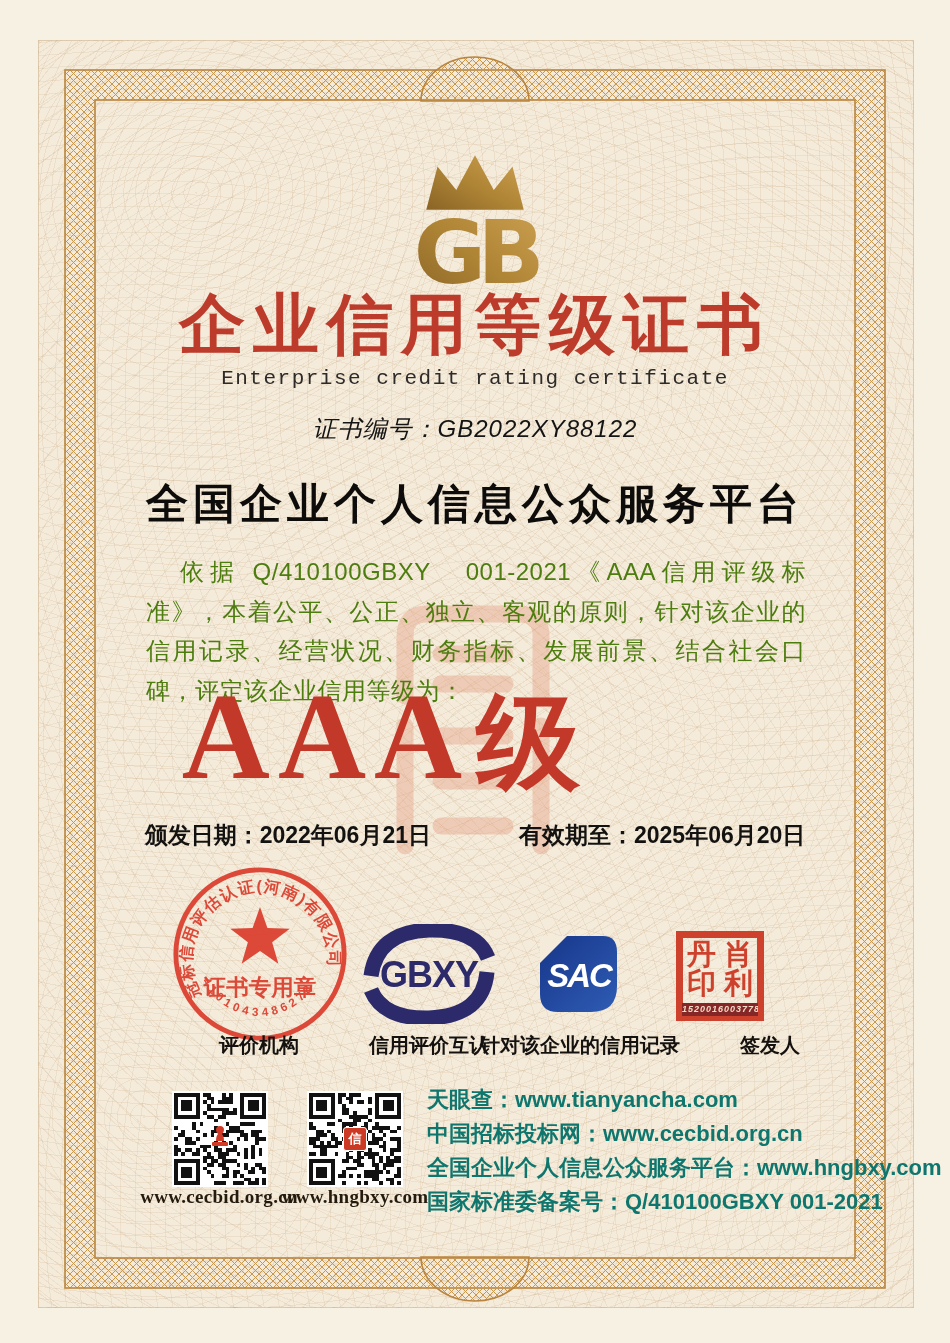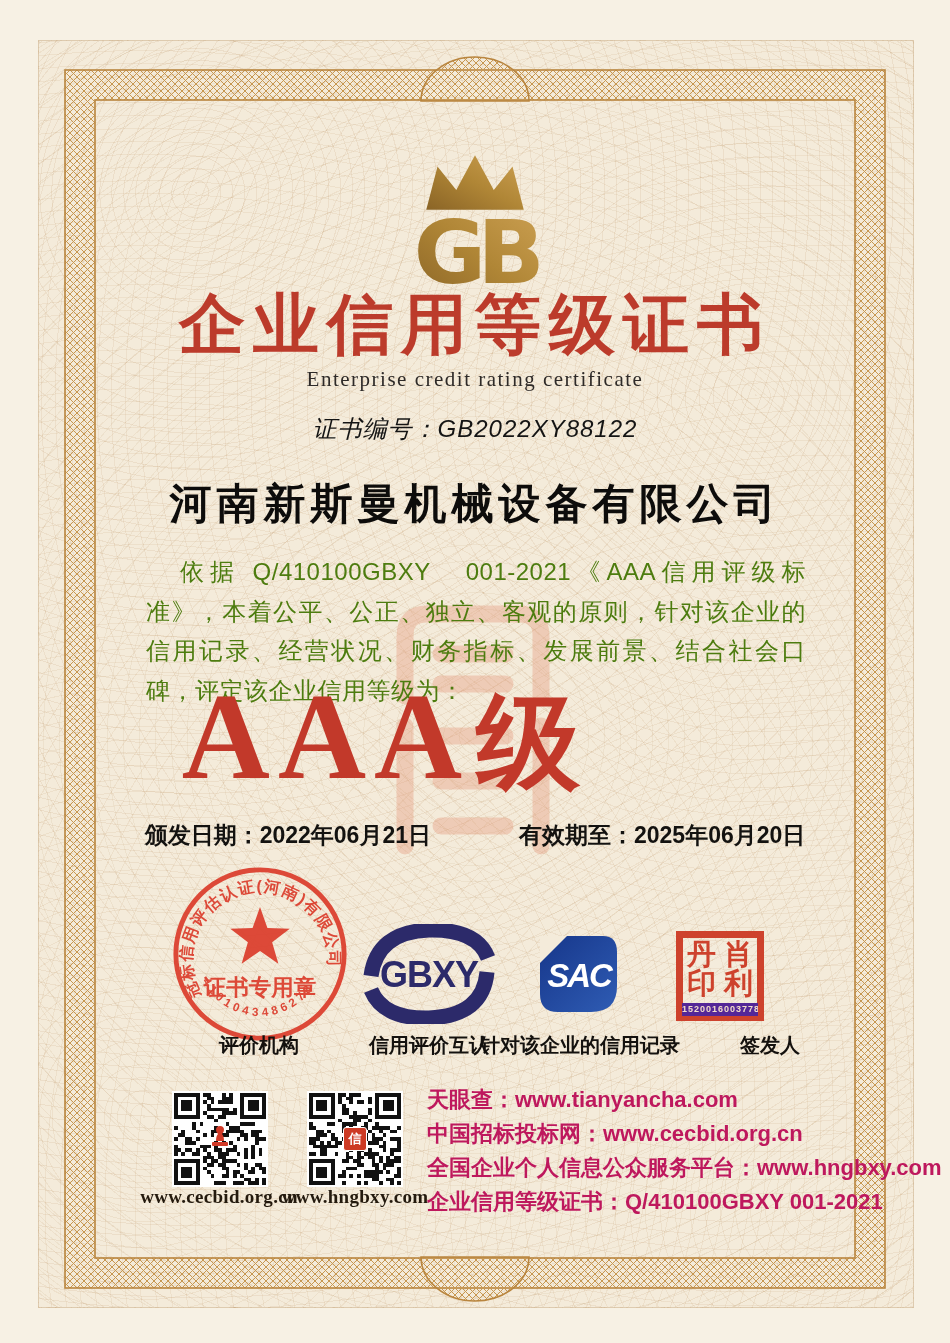--- a/index.html
+++ b/index.html
@@ -24,21 +24,21 @@
   }
   .frame-svg{position:absolute;left:0;top:0;pointer-events:none;}
   .abs{position:absolute;}
   .centered{left:0;width:950px;text-align:center;}
 
   .title{
     top:280px;font-family:Liberation Serif, serif;font-weight:700;
     font-size:66px;letter-spacing:8px;color:#bc3b2b;
   }
   .subtitle{
-    top:367px;font-family:Liberation Serif, serif;
+    top:367px;font-family:Liberation Mono, monospace;
     font-size:21px;letter-spacing:1.5px;color:#2e2a28;font-weight:500;
   }
   .certline{top:413px;font-size:24px;color:#141414;letter-spacing:1px;font-style:italic;}
   .company{top:476px;font-size:42px;font-weight:700;letter-spacing:5px;color:#0d0c0b;}
   .body-par{
     left:146px;top:552px;width:660px;
     font-size:24px;line-height:39.5px;color:#4d7c0f;font-weight:500;
     text-align:justify;text-indent:34px;letter-spacing:.5px;
   }
   .grade{top:676px;display:flex;justify-content:center;align-items:baseline;left:0;width:762px;}
@@ -57,33 +57,33 @@
     position:absolute;left:676px;top:931px;width:88px;height:90px;
     border:7px solid #cc3a24;background:rgba(255,255,255,.06);
     box-sizing:border-box;opacity:.95;
   }
   .signer-grid{display:grid;grid-template-columns:1fr 1fr;height:56px;padding-top:2px;}
   .signer-grid span{
     font-size:29px;font-weight:700;color:#cc3a24;text-align:center;line-height:29px;
     font-family:"Liberation Serif", serif;
   }
   .signer-serial{
-    position:absolute;left:-1px;right:-1px;bottom:-2px;height:13px;background:#4c1d95;
+    position:absolute;left:-1px;right:-1px;bottom:-2px;height:13px;background:#7f1d1d;
     color:#f3ddc9;font-size:9px;letter-spacing:1px;text-align:center;line-height:13px;
-    font-weight:700;overflow:hidden;
+    font-weight:700;overflow:hidden;font-style:italic;
   }
   .qr{position:absolute;top:1091px;width:96px;height:96px;background:#fff;padding:2px;box-sizing:border-box;}
   .qr-center{position:absolute;left:50%;top:50%;transform:translate(-50%,-50%);}
   .qr-caption{
     position:absolute;top:1186px;font-family:"Liberation Serif", serif;
     font-size:19px;font-weight:700;color:#241a0e;text-align:center;transform:translateX(-50%);
     white-space:nowrap;letter-spacing:.3px;
   }
   .footer-info{position:absolute;left:427px;top:1083px;}
-  .footer-line{font-size:22px;font-weight:600;color:#be185d;line-height:34px;white-space:nowrap;}
+  .footer-line{font-size:22px;font-weight:600;color:#0f766e;line-height:34px;white-space:nowrap;}
   .watermark{position:absolute;left:383px;top:596px;opacity:.38;pointer-events:none;}
   .stamp-wrap{position:absolute;left:167px;top:864px;opacity:.95;}
   .gbxy-wrap{position:absolute;left:363px;top:924px;}
   .sac-wrap{position:absolute;left:531px;top:928px;}
   .seal-center-box{
     width:22px;height:22px;background:#cd3a24;border-radius:3px;border:1px solid #fff;
     color:#fff;font-size:13px;line-height:22px;text-align:center;font-weight:700;
   }
 </style>
 </head>
@@ -138,21 +138,21 @@
       <text x="80" y="144" text-anchor="middle" font-family="DejaVu Sans, sans-serif" font-size="94" font-weight="900" letter-spacing="-9" fill="url(#goldl)">GB</text>
     </svg>
   </div>
 
   <div class="abs centered title">企业信用等级证书</div>
   <div class="abs centered subtitle">Enterprise credit rating certificate</div>
   <div class="abs centered certline">
     <span>证书编号：</span><span>GB2022XY88122</span>
   </div>
 
-  <div class="abs centered company">河南新斯曼机械设备有限公司</div>
+  <div class="abs centered company">全国企业个人信息公众服务平台</div>
 
   <div class="abs body-par">依据 Q/410100GBXY　001-2021《AAA信用评级标准》，本着公平、公正、独立、客观的原则，针对该企业的信用记录、经营状况、财务指标、发展前景、结合社会口碑，评定该企业信用等级为：</div>
 
   <div class="abs grade">
     <span class="latin">AAA</span>
     <span class="suffix">级</span>
   </div>
 
   <div class="abs dates">
     <span>
@@ -630,17 +630,17 @@
     <div class="footer-line">
       <span>天眼查：</span><span>www.tianyancha.com</span>
     </div>
     <div class="footer-line">
       <span>中国招标投标网：</span><span>www.cecbid.org.cn</span>
     </div>
     <div class="footer-line">
       <span>全国企业个人信息公众服务平台：</span><span>www.hngbxy.com</span>
     </div>
     <div class="footer-line">
-      <span>企业信用等级证书：</span><span>Q/410100GBXY 001-2021</span>
+      <span>国家标准委备案号：</span><span>Q/410100GBXY 001-2021</span>
     </div>
   </div>
 
 </div>
 
 </body></html>

